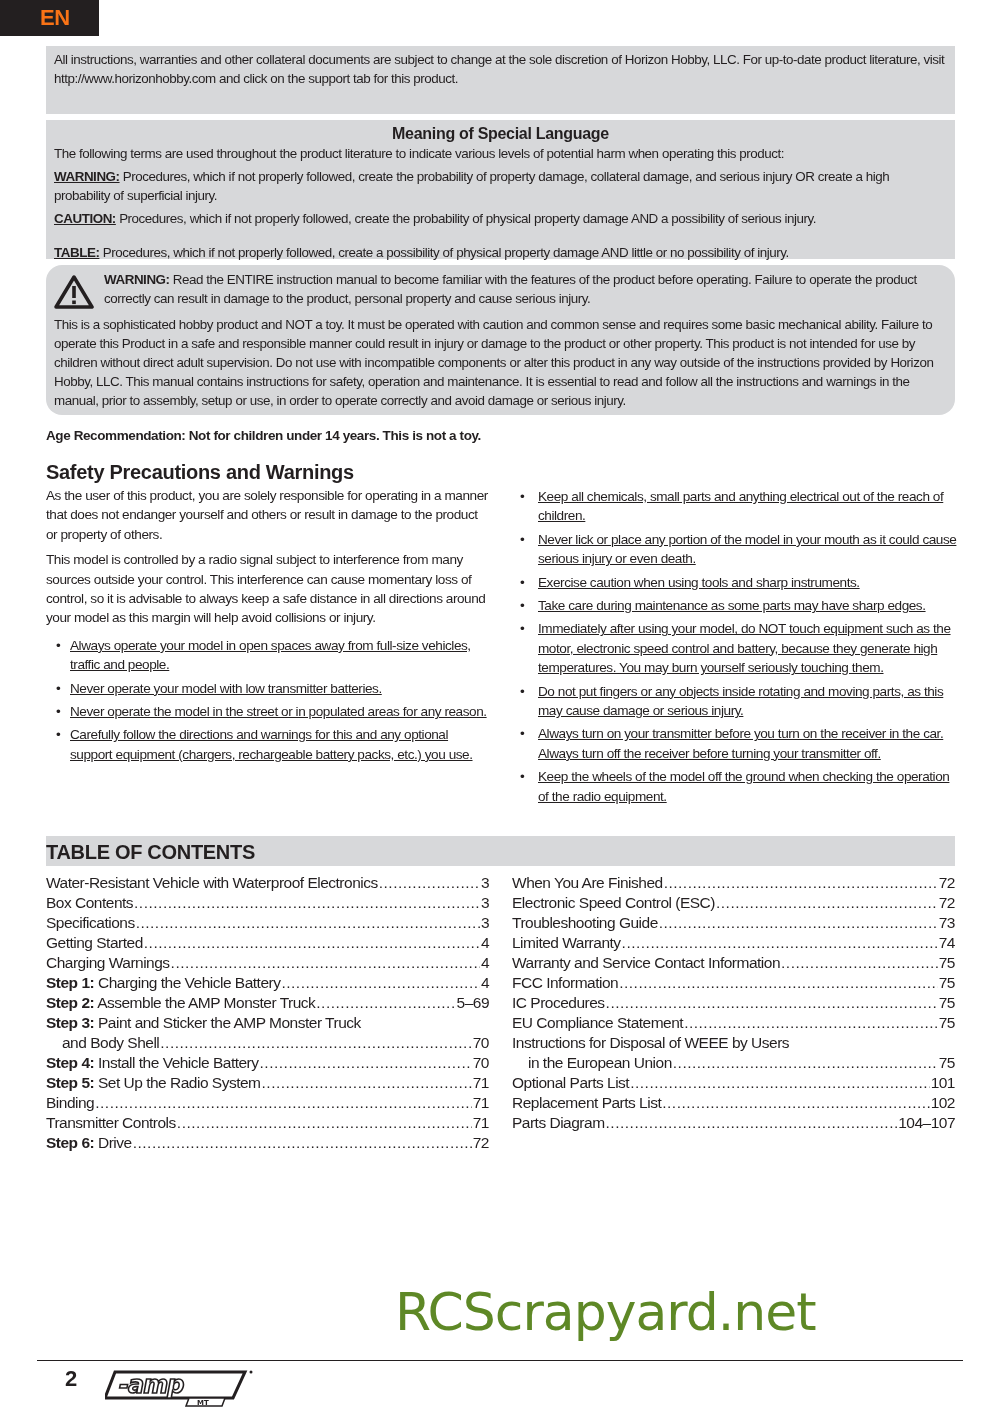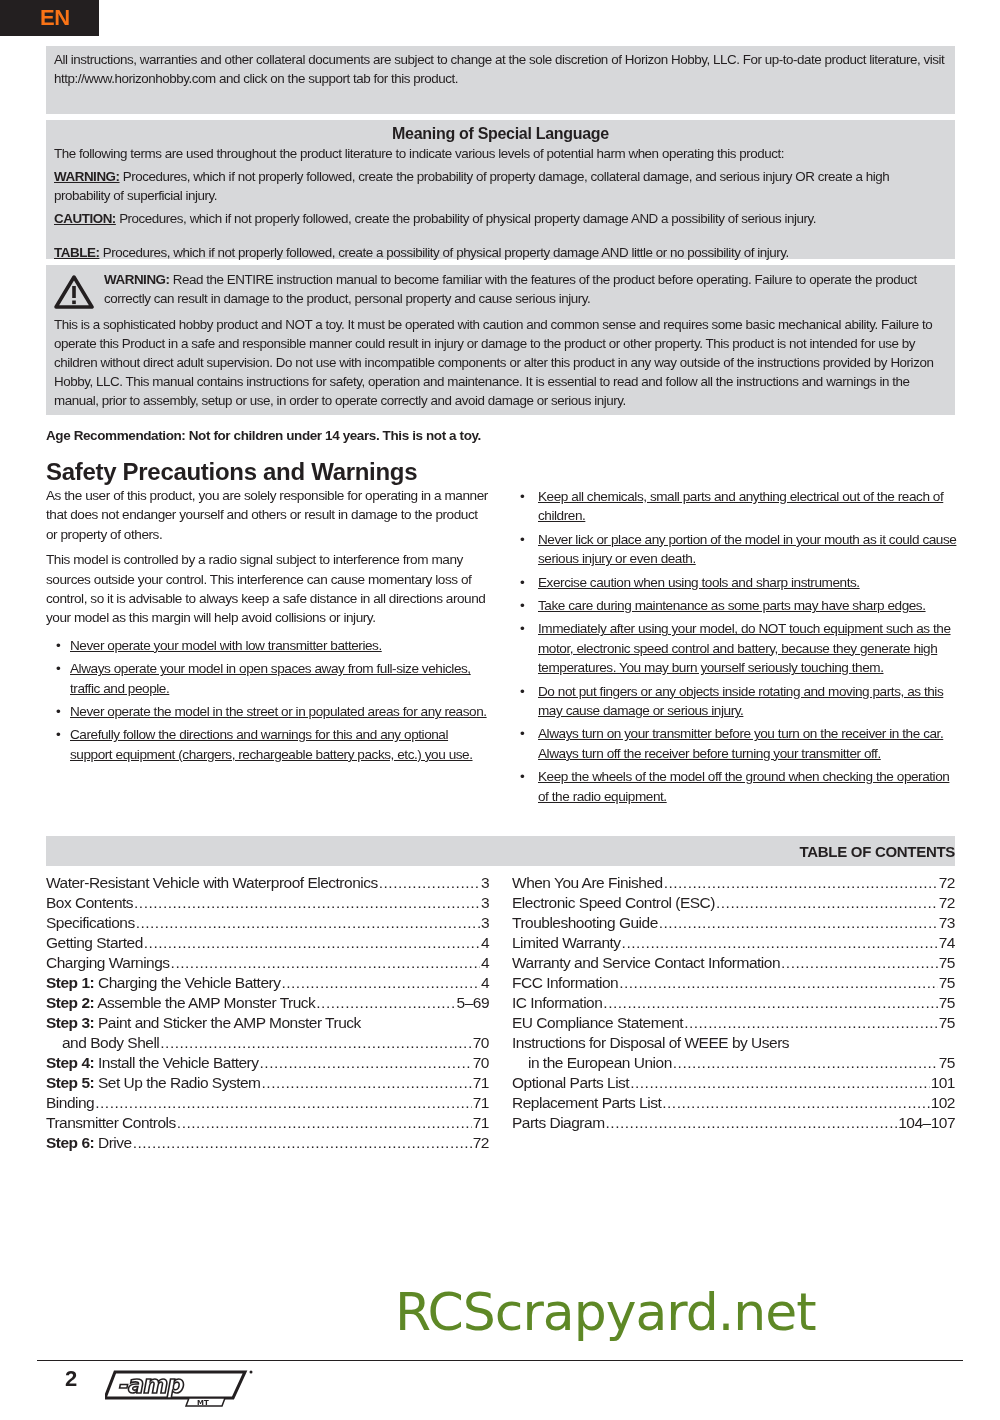--- a/index.html
+++ b/index.html
@@ -17,40 +17,40 @@
       position: absolute; left: 46px; width: 909px; background: #d7d8da;
       box-sizing: border-box; padding: 4px 8px 4px 8px;
     }
     .box .hdr { text-align: center; font-weight: bold; font-size: 16px; line-height: 20px; letter-spacing: -0.3px; }
     .narrow { font-size: 13.4px; line-height: 19px; letter-spacing: -0.45px; transform-origin: left top; }
     .p { margin: 0; }
     .u { font-weight: bold; text-decoration: underline; }
     .b { font-weight: bold; }
     #notice-box { top: 46px; height: 68px; }
     #special-box { top: 120px; height: 139px; }
-    #warning-box { top: 265px; height: 150px; padding-top: 5px; }
+    #warning-box { top: 265px; height: 150px; padding-top: 5px; border-radius: 16px; }
     .warn-row { display: flex; align-items: flex-start; }
     .warn-icon { width: 40px; height: 36px; margin-right: 10px; margin-top: 4px; flex-shrink: 0; }
     .age {
       position: absolute; left: 46px; top: 428px; font-weight: bold; font-size: 13.5px;
       letter-spacing: -0.4px;
     }
     .col { position: absolute; font-size: 13.6px; line-height: 19.4px; letter-spacing: -0.45px; }
     #left-col { left: 46px; top: 460px; width: 445px; }
     #right-col { left: 520px; top: 487px; width: 440px; }
-    .sec-title { font-weight: bold; font-size: 24px; line-height: 24px; margin-bottom: 2px; letter-spacing: -0.3px; }
+    .sec-title { font-weight: bold; font-size: 20px; line-height: 24px; margin-bottom: 2px; letter-spacing: -0.3px; }
     .col .para { margin: 0 0 6px 0; }
     ul.bul { list-style: none; margin: 0; padding: 0; text-decoration: underline; }
     ul.bul li { position: relative; padding-left: 18px; margin-bottom: 4px; }
     #left-col ul.bul li { padding-left: 24px; }
     ul.bul li::before { content: "•"; position: absolute; left: 0; top: 0; }
     #left-col ul.bul li::before { left: 10px; }
     .toc-bar {
       position: absolute; left: 46px; top: 836px; width: 909px; height: 30px;
-      background: #d7d8da; text-align: right; font-weight: bold; font-size: 15px; line-height: 32px;
+      background: #d7d8da; text-align: left; font-weight: bold; font-size: 20px; line-height: 32px;
       letter-spacing: -0.3px;
     }
     .toc-col { position: absolute; top: 873px; font-size: 15.5px; line-height: 20px; letter-spacing: -0.5px; }
     #toc-left { left: 46px; width: 443px; }
     #toc-right { left: 512px; width: 443px; }
     .toc-item { display: flex; align-items: baseline; white-space: nowrap; cursor: pointer; }
     .toc-item .lbl { flex-shrink: 0; }
     .toc-item .dots { flex: 1; overflow: hidden; margin: 0 1px; }
     .toc-item .dots::after { content: "........................................................................................................................................................................................................"; letter-spacing: 0.5px; }
     .toc-item .pg { flex-shrink: 0; }
@@ -103,22 +103,22 @@
   <p class="p narrow" style="margin-top:5px;">This is a sophisticated hobby product and NOT a toy. It must be operated with caution and common sense and requires some basic mechanical ability. Failure to operate this Product in a safe and responsible manner could result in injury or damage to the product or other property. This product is not intended for use by children without direct adult supervision. Do not use with incompatible components or alter this product in any way outside of the instructions provided by Horizon Hobby, LLC. This manual contains instructions for safety, operation and maintenance. It is essential to read and follow all the instructions and warnings in the manual, prior to assembly, setup or use, in order to operate correctly and avoid damage or serious injury.</p>
 </div>
 
 <div class="age">Age Recommendation: Not for children under 14 years. This is not a toy.</div>
 
 <div class="col" id="left-col">
   <div class="sec-title">Safety Precautions and Warnings</div>
   <p class="para">As the user of this product, you are solely responsible for operating in a manner that does not endanger yourself and others or result in damage to the product or property of others.</p>
   <p class="para" style="margin-bottom:8px;">This model is controlled by a radio signal subject to interference from many sources outside your control. This interference can cause momentary loss of control, so it is advisable to always keep a safe distance in all directions around your model as this margin will help avoid collisions or injury.</p>
   <ul class="bul">
+    <li>Always operate your model in open spaces away from full-size vehicles, traffic and people.</li>
     <li>Never operate your model with low transmitter batteries.</li>
-    <li>Always operate your model in open spaces away from full-size vehicles, traffic and people.</li>
     <li>Never operate the model in the street or in populated areas for any reason.</li>
     <li>Carefully follow the directions and warnings for this and any optional support equipment (chargers, rechargeable battery packs, etc.) you use.</li>
   </ul>
 </div>
 
 <div class="col" id="right-col">
   <ul class="bul">
     <li>Keep all chemicals, small parts and anything electrical out of the reach of children.</li>
     <li>Never lick or place any portion of the model in your mouth as it could cause serious injury or even death.</li>
     <li>Exercise caution when using tools and sharp instruments.</li>
@@ -228,21 +228,21 @@
       <span class="lbl"><span>Warranty and Service Contact Information </span></span>
       <span class="dots"></span>
       <span class="pg">75</span>
     </div>
     <div class="toc-item">
       <span class="lbl"><span>FCC Information</span></span>
       <span class="dots"></span>
       <span class="pg">75</span>
     </div>
     <div class="toc-item">
-      <span class="lbl"><span>IC Information</span></span>
+      <span class="lbl"><span>IC Procedures</span></span>
       <span class="dots"></span>
       <span class="pg">75</span>
     </div>
     <div class="toc-item">
       <span class="lbl"><span>EU Compliance Statement </span></span>
       <span class="dots"></span>
       <span class="pg">75</span>
     </div>
     <div class="toc-item nodots">
       <span class="lbl"><span>Instructions for Disposal of WEEE by Users</span></span>

